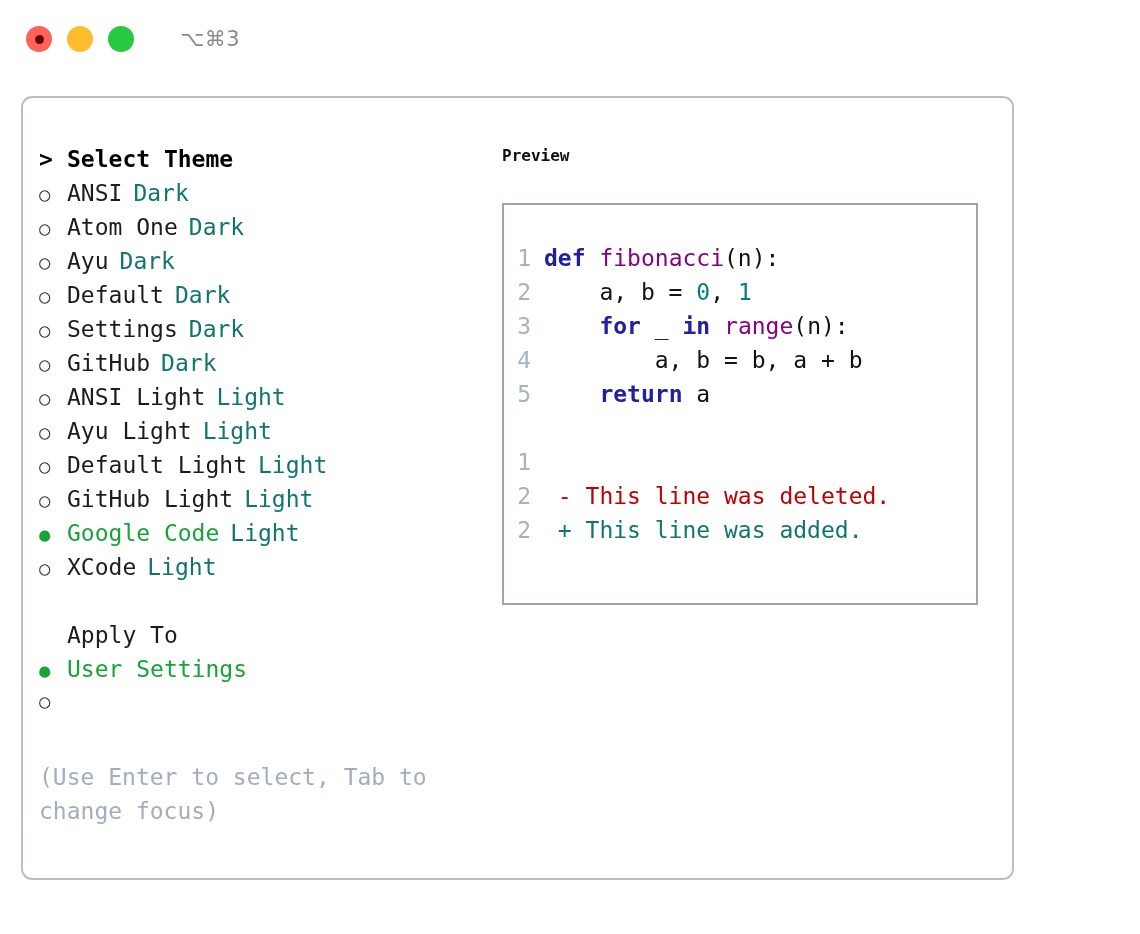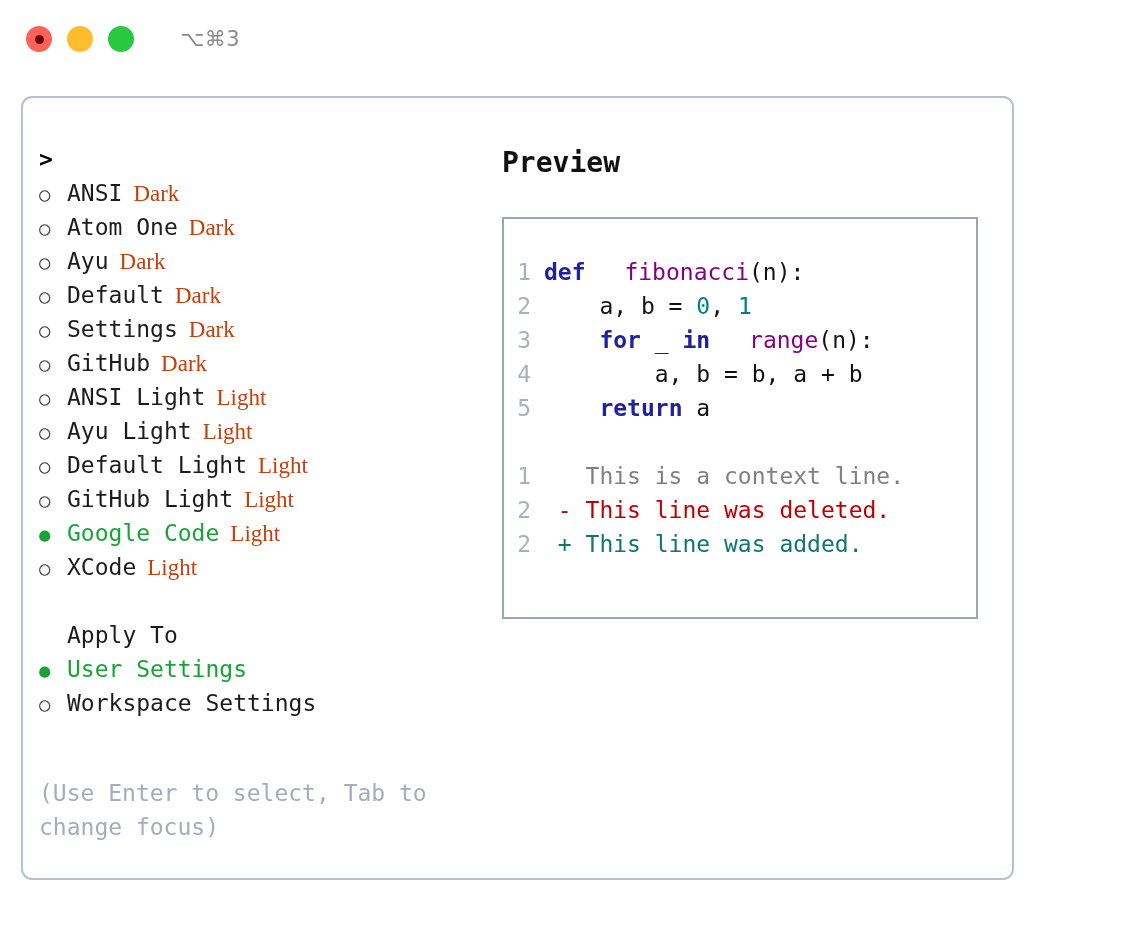--- a/index.html
+++ b/index.html
@@ -100,45 +100,44 @@
   .marker.bullet-off { color: #3a3a3a; font-size: 19px; }
   .marker.caret      { font-weight: bold; color: #000000; }
   .marker.blank      { color: transparent; }
 
   .opt-label { color: #1c1c1c; }
   .opt-label.selected { color: #17a437; }
   .opt-label.heading  { font-weight: bold; color: #000000; }
   .opt-label.plain    { color: #1c1c1c; }
 
   .opt-suffix {
-    color: #c2410c;
+    color: #0f766e;
     margin-left: 11px;
-    font-family: Liberation Serif, serif;
   }
 
   .spacer-row { height: 34px; }
 
   #help-text {
     position: absolute;
-    left: 16px; top: 678px;
+    left: 16px; top: 662px;
     width: 420px;
     font-size: 23px;
     line-height: 34px;
     color: #a3adbc;
   }
 
   
   #right-col {
     position: absolute;
     left: 479px; top: 48px;
     width: 500px;
   }
 
   #preview-title {
-    font-size: 28px;
+    font-size: 16px;
     font-weight: bold;
     color: #111111;
     margin-bottom: 38px;
   }
 
   #preview-panel {
     width: 476px;
     height: 402px;
     border: 2px solid #9aa5b5;
     background: #ffffff;
@@ -156,21 +155,21 @@
   .lineno {
     flex: 0 0 40px;
     text-align: right;
     color: #a8b2bd;
     padding-right: 13px;
   }
 
   .code-text { color: #111111; }
 
   .tok-kw   { color: #2020a0; font-weight: bold; }
-  .tok-fn   { color: #840084; margin-left: 25px; }
+  .tok-fn   { color: #840084; }
   .tok-num  { color: #008080; }
   .tok-pl   { color: #111111; }
 
   .diff-ctx { color: #808080; }
   .diff-del { color: #c00000; }
   .diff-add { color: #0f766e; }
 
   .gap-line { height: 34px; }
 </style>
 </head>
@@ -189,20 +188,21 @@
     <div id="shortcut">⌥⌘3</div>
   </div>
 
   <div id="dialog">
     <div id="dialog-body">
 
       <div id="left-col">
 
         <div class="opt-row">
           <span class="marker caret">&gt;</span>
+          <span class="opt-label heading">Select Theme</span>
         </div>
 
         <div id="theme-items">
             <div class="opt-row"><span class="marker bullet-off">○</span><span class="opt-label">ANSI</span><span class="opt-suffix">Dark</span></div>
             <div class="opt-row"><span class="marker bullet-off">○</span><span class="opt-label">Atom One</span><span class="opt-suffix">Dark</span></div>
             <div class="opt-row"><span class="marker bullet-off">○</span><span class="opt-label">Ayu</span><span class="opt-suffix">Dark</span></div>
             <div class="opt-row"><span class="marker bullet-off">○</span><span class="opt-label">Default</span><span class="opt-suffix">Dark</span></div>
             <div class="opt-row"><span class="marker bullet-off">○</span><span class="opt-label">Settings</span><span class="opt-suffix">Dark</span></div>
             <div class="opt-row"><span class="marker bullet-off">○</span><span class="opt-label">GitHub</span><span class="opt-suffix">Dark</span></div>
             <div class="opt-row"><span class="marker bullet-off">○</span><span class="opt-label">ANSI Light</span><span class="opt-suffix">Light</span></div>
@@ -215,40 +215,40 @@
 
         <div class="spacer-row"></div>
 
         <div class="opt-row">
           <span class="marker blank">○</span>
           <span class="opt-label plain">Apply To</span>
         </div>
 
         <div id="apply-items">
             <div class="opt-row"><span class="marker bullet-on">●</span><span class="opt-label selected">User Settings</span></div>
-            <div class="opt-row"><span class="marker bullet-off">○</span><span class="opt-label">Workspace Settings</span></div>
+            <div class="opt-row"><span class="marker bullet-off">○</span></div>
           </div>
       </div>
 
       <div id="help-text">(Use Enter to select, Tab to change focus)</div>
 
       <div id="right-col">
         <div id="preview-title">Preview</div>
 
         <div id="preview-panel">
           <div id="code-block">
               <div class="code-line"><span class="lineno">1</span><span class="code-text"><span class="tok-kw">def </span><span class="tok-fn">fibonacci</span><span class="tok-pl">(n):</span></span></div>
               <div class="code-line"><span class="lineno">2</span><span class="code-text"><span class="tok-pl">    a, b = </span><span class="tok-num">0</span><span class="tok-pl">, </span><span class="tok-num">1</span></span></div>
               <div class="code-line"><span class="lineno">3</span><span class="code-text"><span class="tok-pl">    </span><span class="tok-kw">for</span><span class="tok-pl"> _ </span><span class="tok-kw">in</span><span class="tok-pl"> </span><span class="tok-fn">range</span><span class="tok-pl">(n):</span></span></div>
               <div class="code-line"><span class="lineno">4</span><span class="code-text"><span class="tok-pl">        a, b = b, a + b</span></span></div>
               <div class="code-line"><span class="lineno">5</span><span class="code-text"><span class="tok-pl">    </span><span class="tok-kw">return</span><span class="tok-pl"> a</span></span></div>
             </div>
           <div class="gap-line"></div>
           <div id="diff-block">
-              <div class="code-line"><span class="lineno">1</span><span class="diff-ctx">   This is a context line.</span></div>
+              <div class="code-line"><span class="lineno">1</span></div>
               <div class="code-line"><span class="lineno">2</span><span class="diff-del"> - This line was deleted.</span></div>
               <div class="code-line"><span class="lineno">2</span><span class="diff-add"> + This line was added.</span></div>
             </div>
         </div>
       </div>
 
     </div>
   </div>
 </div>
 

